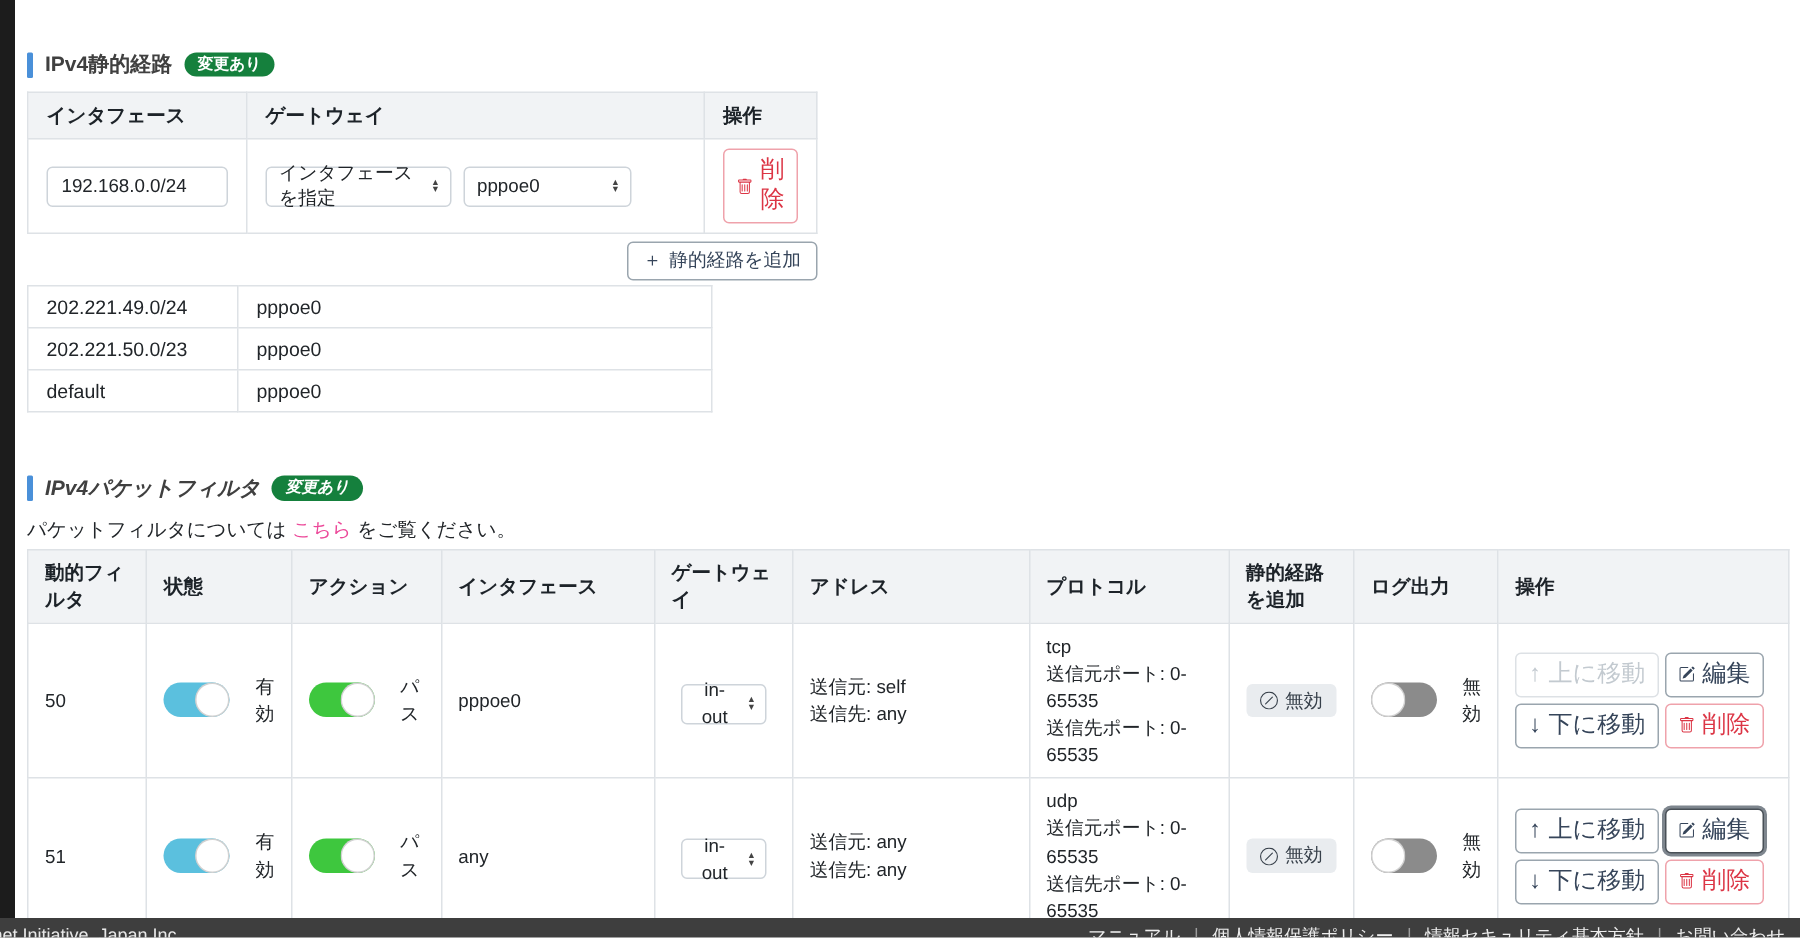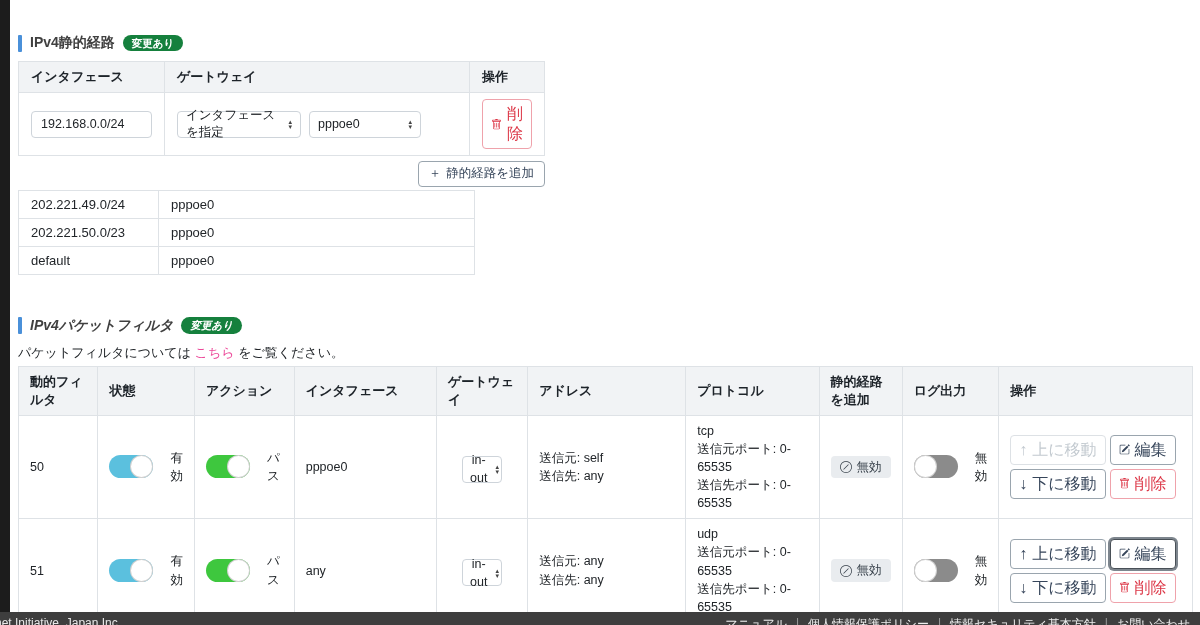--- a/index.html
+++ b/index.html
@@ -49,21 +49,21 @@
   }
   .sel {
     display: inline-flex; align-items: center; justify-content: space-between;
     height: 27px; border: 1px solid #ced4da; border-radius: 4px; background: #fff;
     padding: 0 8px; font-size: 12.5px; color: #212529; cursor: pointer;
   }
   .arrows { display: inline-flex; flex-direction: column; margin-left: 8px; color: #444; }
   .arrows i { font-style: normal; font-size: 7px; line-height: 5px; display: block; }
   .sel-w1 { width: 124px; }
   .sel-w2 { width: 112px; }
-  .sel-dir { width: 40px; padding: 0 7px; }
+  .sel-dir { width: 57px; padding: 0 7px; }
 
   
   .btn {
     display: inline-flex; align-items: center; gap: 5px; background: #fff;
     border: 1px solid #9aa5ae; color: #36455a; border-radius: 4px;
     font-size: 16px; font-family: inherit; padding: 4px 8px; cursor: pointer; line-height: 1.25;
   }
   .btn svg { flex: 0 0 auto; }
   .btn-wide { padding: 4px 10px; font-size: 12.5px; }
   .btn-danger { color: #dc3545; border-color: #efa2ab; }

